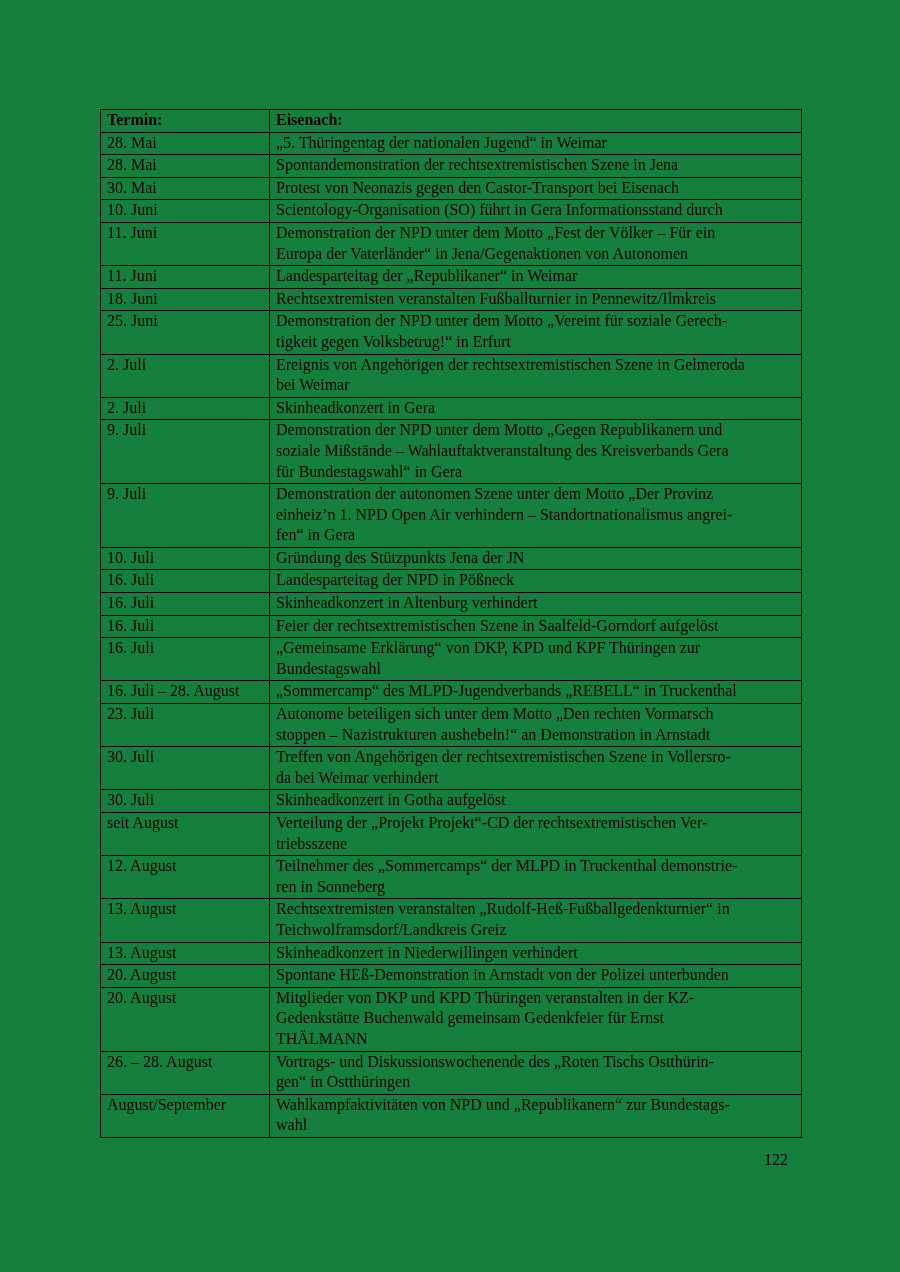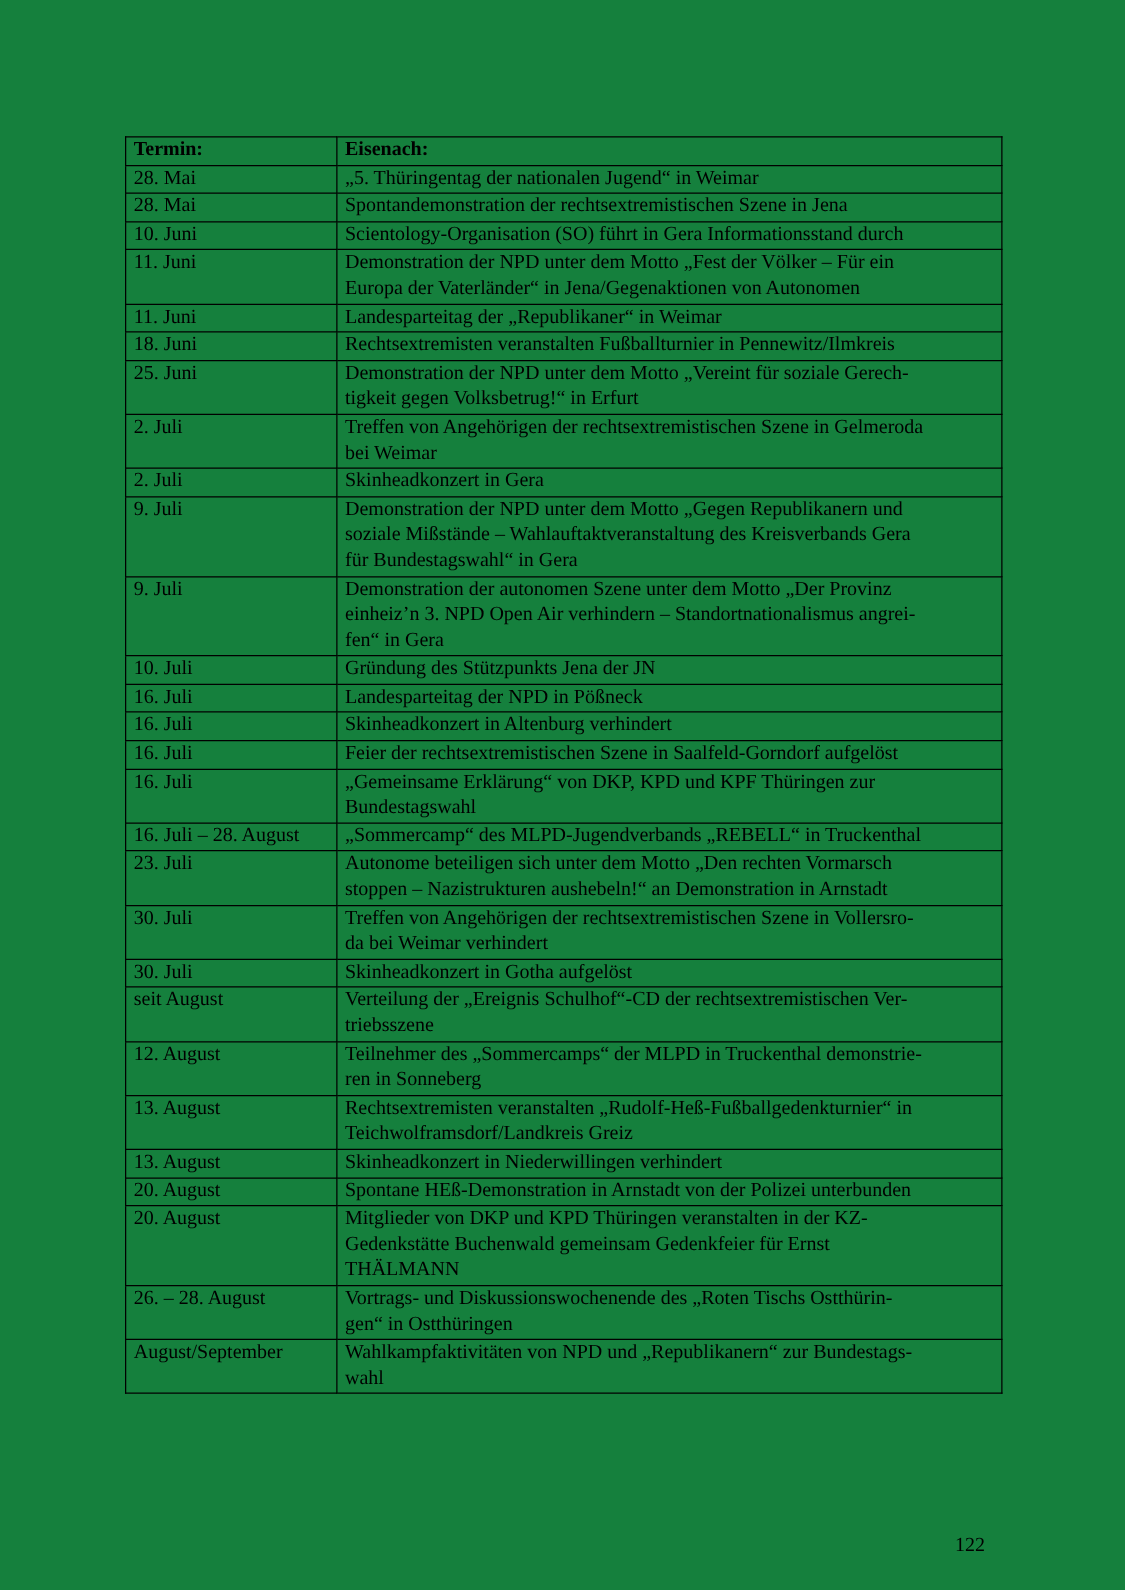--- a/index.html
+++ b/index.html
@@ -41,21 +41,21 @@
     width: 158px;
     white-space: nowrap;
     overflow: hidden;
   }
   .col-ereignis {
     white-space: pre-line;
   }
   .page-number {
     position: absolute;
     left: 764px;
-    top: 1227px;
+    top: 1150px;
     font-size: 16px;
     line-height: 20px;
   }
 </style>
 </head>
 <body>
 
 <div class="page">
 
   <table class="events">
@@ -68,20 +68,24 @@
     <tbody>
         <tr>
           <td class="col-termin">28. Mai</td>
           <td class="col-ereignis">„5. Thüringentag der nationalen Jugend“ in Weimar</td>
         </tr>
         <tr>
           <td class="col-termin">28. Mai</td>
           <td class="col-ereignis">Spontandemonstration der rechtsextremistischen Szene in Jena</td>
         </tr>
         <tr>
+          <td class="col-termin">30. Mai</td>
+          <td class="col-ereignis">Protest von Neonazis gegen den Castor-Transport bei Eisenach</td>
+        </tr>
+        <tr>
           <td class="col-termin">10. Juni</td>
           <td class="col-ereignis">Scientology-Organisation (SO) führt in Gera Informationsstand durch</td>
         </tr>
         <tr>
           <td class="col-termin">11. Juni</td>
           <td class="col-ereignis">Demonstration der NPD unter dem Motto „Fest der Völker – Für ein
 Europa der Vaterländer“ in Jena/Gegenaktionen von Autonomen</td>
         </tr>
         <tr>
           <td class="col-termin">11. Juni</td>
@@ -91,37 +95,37 @@
           <td class="col-termin">18. Juni</td>
           <td class="col-ereignis">Rechtsextremisten veranstalten Fußballturnier in Pennewitz/Ilmkreis</td>
         </tr>
         <tr>
           <td class="col-termin">25. Juni</td>
           <td class="col-ereignis">Demonstration der NPD unter dem Motto „Vereint für soziale Gerech-
 tigkeit gegen Volksbetrug!“ in Erfurt</td>
         </tr>
         <tr>
           <td class="col-termin">2. Juli</td>
-          <td class="col-ereignis">Treffen von Angehörigen der rechtsextremistischen Szene in Gelmeroda
+          <td class="col-ereignis">Ereignis von Angehörigen der rechtsextremistischen Szene in Gelmeroda
 bei Weimar</td>
         </tr>
         <tr>
           <td class="col-termin">2. Juli</td>
           <td class="col-ereignis">Skinheadkonzert in Gera</td>
         </tr>
         <tr>
           <td class="col-termin">9. Juli</td>
           <td class="col-ereignis">Demonstration der NPD unter dem Motto „Gegen Republikanern und
 soziale Mißstände – Wahlauftaktveranstaltung des Kreisverbands Gera
 für Bundestagswahl“ in Gera</td>
         </tr>
         <tr>
           <td class="col-termin">9. Juli</td>
           <td class="col-ereignis">Demonstration der autonomen Szene unter dem Motto „Der Provinz
-einheiz’n 3. NPD Open Air verhindern – Standortnationalismus angrei-
+einheiz’n 1. NPD Open Air verhindern – Standortnationalismus angrei-
 fen“ in Gera</td>
         </tr>
         <tr>
           <td class="col-termin">10. Juli</td>
           <td class="col-ereignis">Gründung des Stützpunkts Jena der JN</td>
         </tr>
         <tr>
           <td class="col-termin">16. Juli</td>
           <td class="col-ereignis">Landesparteitag der NPD in Pößneck</td>
         </tr>
@@ -151,21 +155,21 @@
           <td class="col-termin">30. Juli</td>
           <td class="col-ereignis">Treffen von Angehörigen der rechtsextremistischen Szene in Vollersro-
 da bei Weimar verhindert</td>
         </tr>
         <tr>
           <td class="col-termin">30. Juli</td>
           <td class="col-ereignis">Skinheadkonzert in Gotha aufgelöst</td>
         </tr>
         <tr>
           <td class="col-termin">seit August</td>
-          <td class="col-ereignis">Verteilung der „Ereignis Schulhof“-CD der rechtsextremistischen Ver-
+          <td class="col-ereignis">Verteilung der „Projekt Projekt“-CD der rechtsextremistischen Ver-
 triebsszene</td>
         </tr>
         <tr>
           <td class="col-termin">12. August</td>
           <td class="col-ereignis">Teilnehmer des „Sommercamps“ der MLPD in Truckenthal demonstrie-
 ren in Sonneberg</td>
         </tr>
         <tr>
           <td class="col-termin">13. August</td>
           <td class="col-ereignis">Rechtsextremisten veranstalten „Rudolf-Heß-Fußballgedenkturnier“ in

